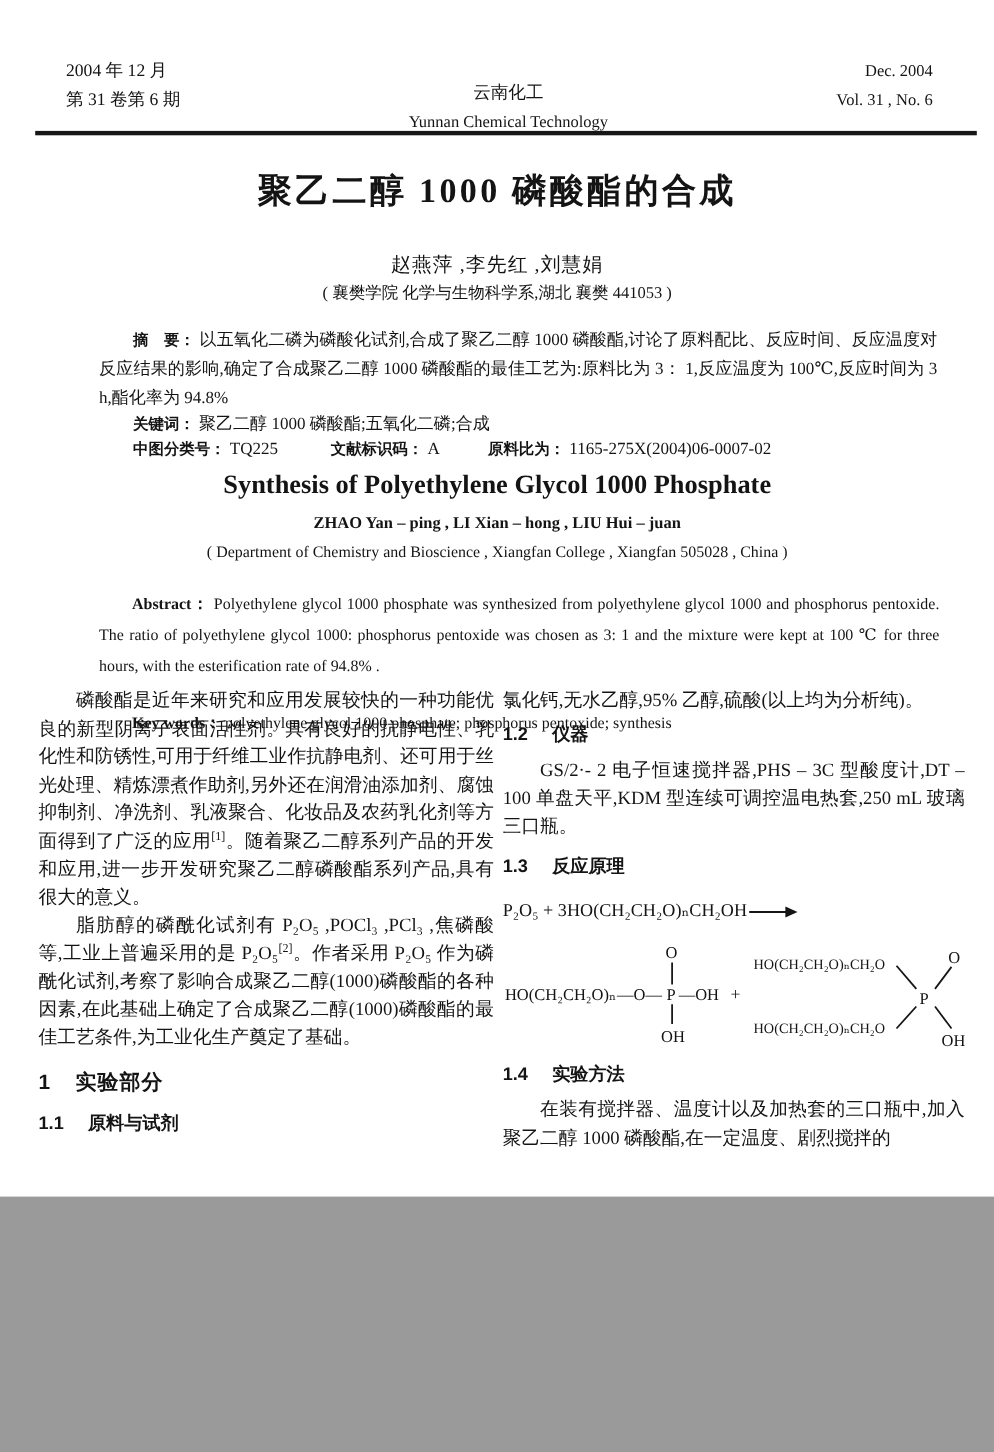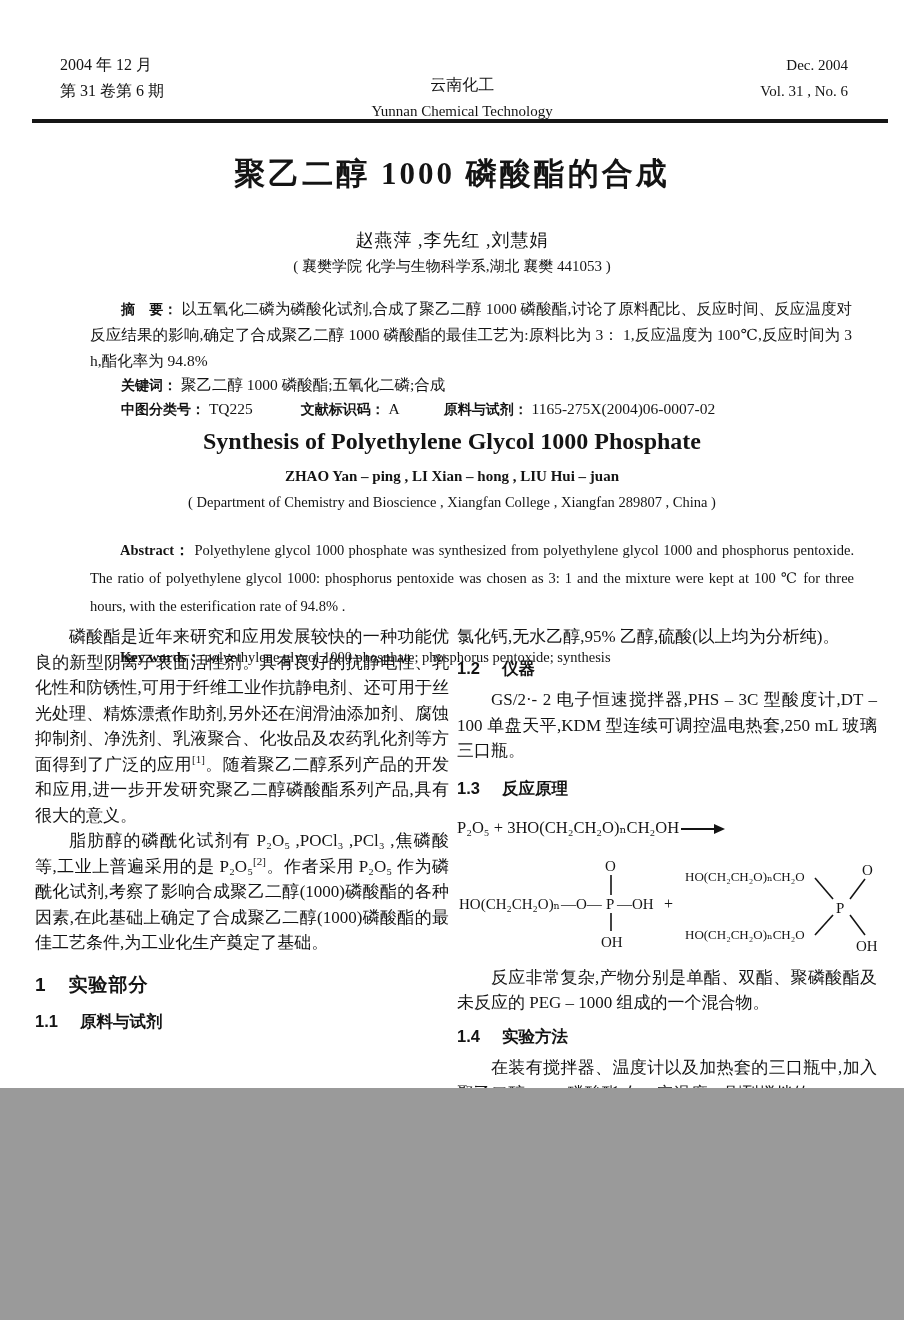--- a/index.html
+++ b/index.html
@@ -155,27 +155,27 @@
   </div>
   <div class="kw-cn">
     <b class="lbl">关键词：</b>
     <span>聚乙二醇 1000 磷酸酯;五氧化二磷;合成</span>
   </div>
   <div class="clc">
     <b class="lbl">中图分类号：</b>
     <span>TQ225</span><span class="gap"></span>
     <b class="lbl">文献标识码：</b>
     <span>A</span><span class="gap2"></span>
-    <b class="lbl">原料与试剂：</b>
+    <b class="lbl">原料比为：</b>
     <span>1165-275X(2004)06-0007-02</span>
   </div>
 
   <div class="title-en">Synthesis of Polyethylene Glycol 1000 Phosphate</div>
   <div class="authors-en">ZHAO Yan – ping , LI Xian – hong , LIU Hui – juan</div>
-  <div class="affil-en">( Department of Chemistry and Bioscience , Xiangfan College , Xiangfan 289807 , China )</div>
+  <div class="affil-en">( Department of Chemistry and Bioscience , Xiangfan College , Xiangfan 505028 , China )</div>
 
   <div class="abs-en">
     <p><span class="indent"></span><b>Abstract：</b>
     <span>Polyethylene glycol 1000 phosphate was synthesized from polyethylene glycol 1000 and phosphorus pentoxide. The ratio of polyethylene glycol 1000:  phosphorus pentoxide was chosen as 3: 1 and the mixture were kept at 100 ℃ for three hours, with the esterification rate of 94.8% .</span></p>
   </div>
   <div class="kw-en">
     <span class="indent"></span><b>Key words：</b>
     <span>polyethylene glycol 1000 phosphate; phosphorus pentoxide; synthesis</span>
   </div>
 
@@ -214,21 +214,20 @@
       <text x="228" y="94" font-size="13">HO(CH₂CH₂O)ₙCH₂O</text>
       <line x1="358" y1="33" x2="376" y2="54"></line>
       <line x1="358" y1="90" x2="376" y2="70"></line>
       <text x="379" y="68" font-size="15">P</text>
       <line x1="393" y1="54" x2="408" y2="34"></line>
       <line x1="393" y1="70" x2="408" y2="90"></line>
       <text x="405" y="30" font-size="15">O</text>
       <text x="399" y="106" font-size="15">OH</text>
     </svg>
 
-    <p class="ind" style="margin-top:8px;">反应非常复杂,产物分别是单酯、双酯、聚磷酸酯及未反应的 PEG – 1000 组成的一个混合物。</p>
     <div class="h-sub" style="margin-top:8px;"><span class="num">1.4</span><span>实验方法</span></div>
     <p class="ind">在装有搅拌器、温度计以及加热套的三口瓶中,加入聚乙二醇 1000 磷酸酯,在一定温度、剧烈搅拌的</p>
   </div>
 
   <div class="foot-rule"></div>
   <div class="footnote">
     <div>收稿日期:2004-09-10</div>
     <div>作者简介:赵燕萍(1967 ~ ),女,湖北襄樊人,实验师,长期从事基础化学实</div>
   </div>
 

